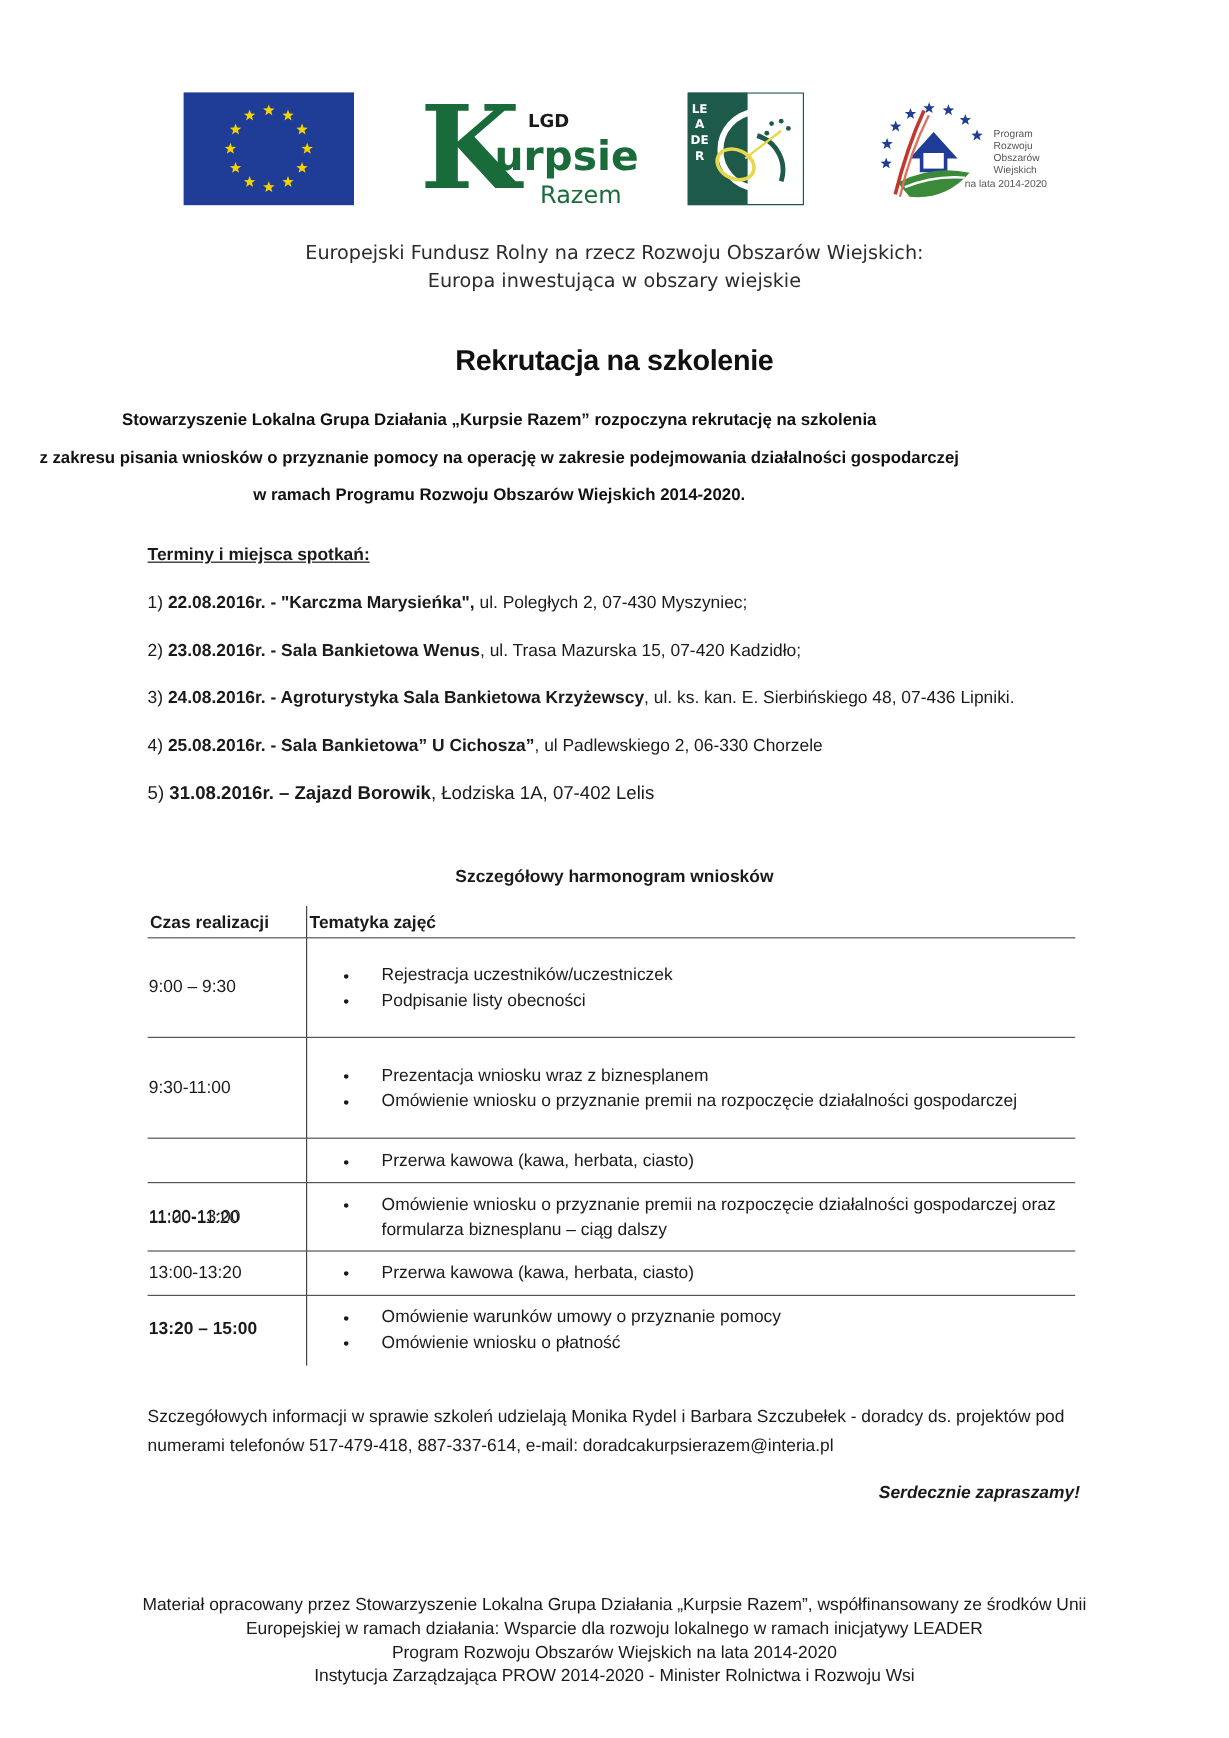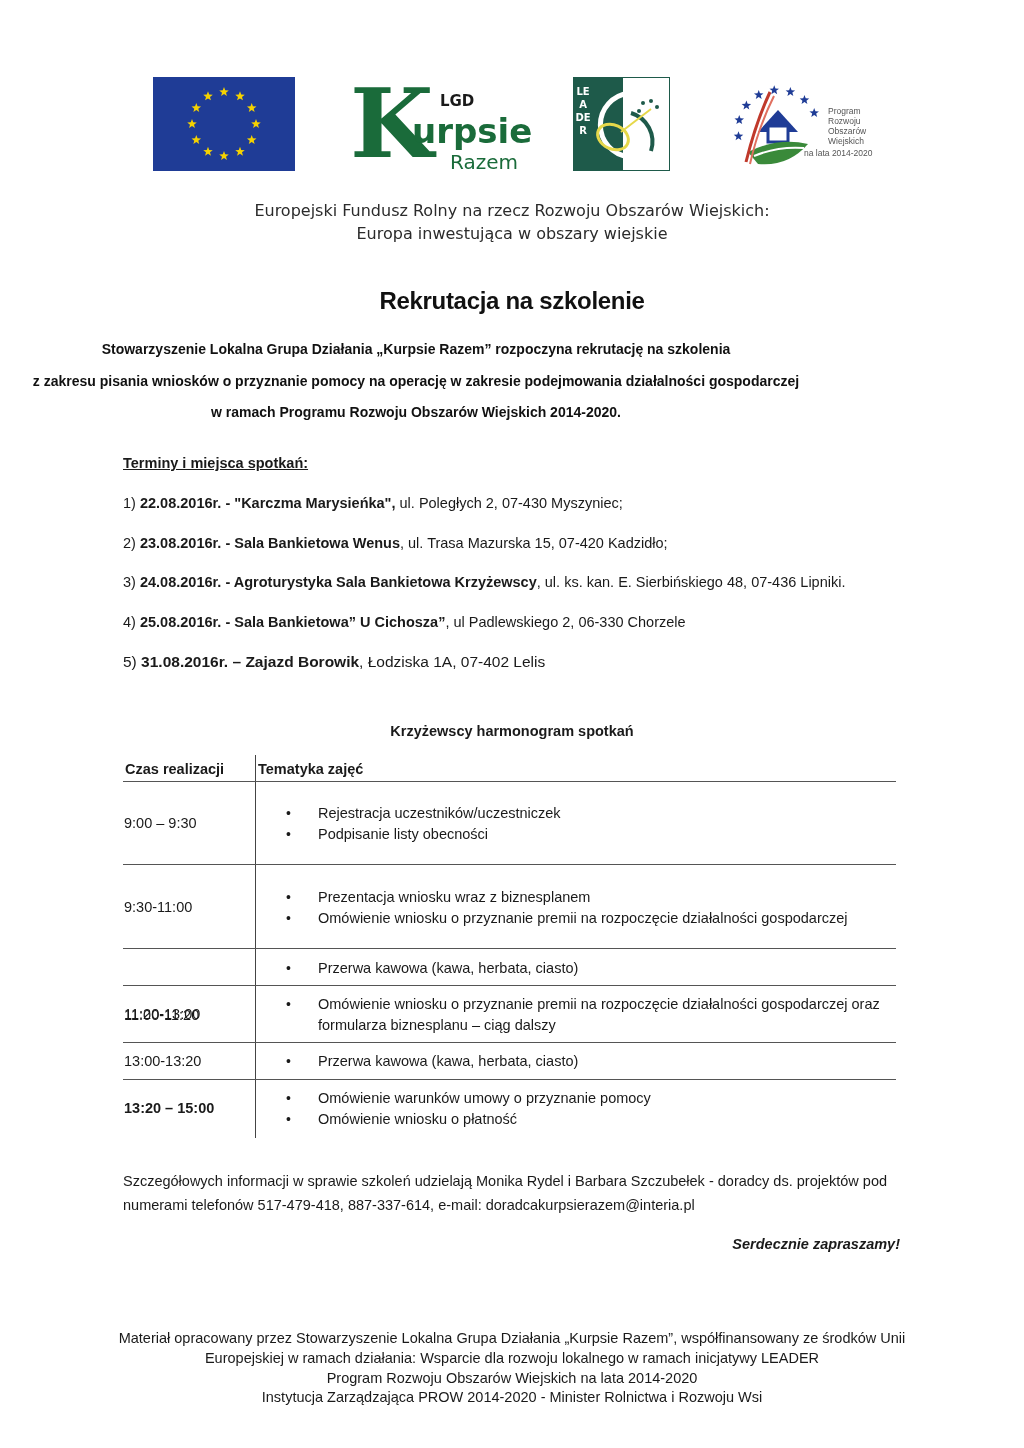--- a/index.html
+++ b/index.html
@@ -119,21 +119,21 @@
 <div class="abs intro" style="top:373px;">z zakresu pisania wniosków o przyznanie pomocy na operację w zakresie podejmowania działalności gospodarczej</div>
 <div class="abs intro" style="top:404px;">w ramach Programu Rozwoju Obszarów Wiejskich 2014-2020.</div>
 
 <div class="abs meet-heading">Terminy i miejsca spotkań:</div>
 <div class="abs meet" style="top:495px;"><span>1)</span> <b>22.08.2016r. - "Karczma Marysieńka",</b><span> ul. Poległych 2, 07-430 Myszyniec;</span></div>
 <div class="abs meet" style="top:535px;"><span>2)</span> <b>23.08.2016r. - Sala Bankietowa Wenus</b><span>, ul. Trasa Mazurska 15, 07-420 Kadzidło;</span></div>
 <div class="abs meet" style="top:574px;"><span>3)</span> <b>24.08.2016r. - Agroturystyka Sala Bankietowa Krzyżewscy</b><span>, ul. ks. kan. E. Sierbińskiego 48, 07-436 Lipniki.</span></div>
 <div class="abs meet" style="top:614px;"><span>4)</span> <b>25.08.2016r. - Sala Bankietowa” U Cichosza”</b><span>, ul Padlewskiego 2, 06-330 Chorzele</span></div>
 <div class="abs meet" style="top:653px;font-size:15.5px;"><span>5)</span> <b>31.08.2016r. – Zajazd Borowik</b><span>, Łodziska 1A, 07-402 Lelis</span></div>
 
-<div id="schedule-title" class="abs">Krzyżewscy harmonogram spotkań</div>
+<div id="schedule-title" class="abs">Szczegółowy harmonogram wniosków</div>
 <div class="abs tbl-header" style="left:125px;">Czas realizacji</div>
 <div class="abs tbl-header" style="left:258px;">Tematyka zajęć</div>
 
 <div class="abs vline" style="top:755px;height:383px;"></div>
 <div class="abs hline" style="top:781px;"></div>
 <div class="abs hline" style="top:864px;"></div>
 <div class="abs hline" style="top:948px;"></div>
 <div class="abs hline" style="top:985px;"></div>
 <div class="abs hline" style="top:1042px;"></div>
 <div class="abs hline" style="top:1079px;"></div>

